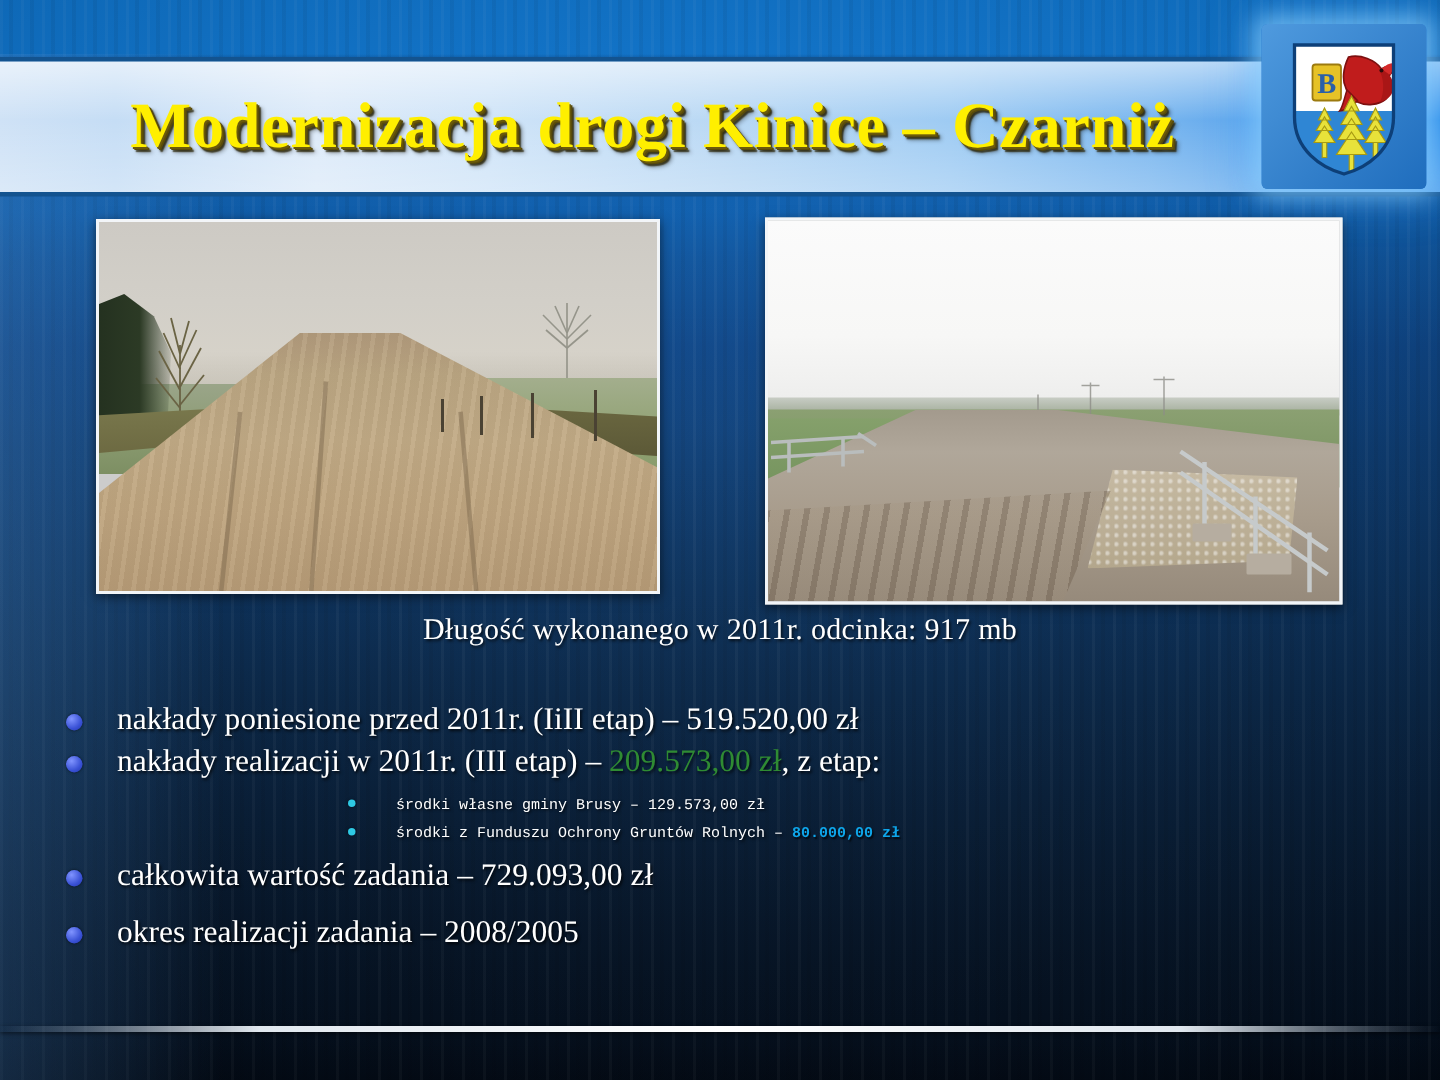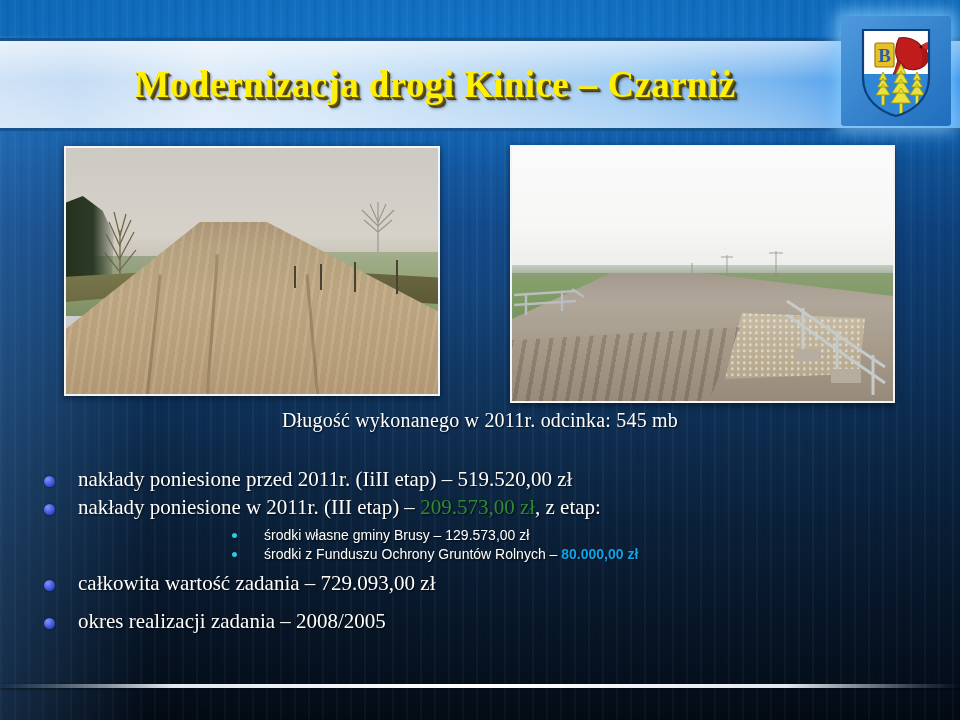--- a/index.html
+++ b/index.html
@@ -61,21 +61,21 @@
   }
   .header-band .sheen{
     position:absolute; inset:0;
     background:linear-gradient(to bottom, rgba(255,255,255,.55), rgba(255,255,255,0) 45%, rgba(255,255,255,.25));
   }
   .title{
     position:absolute; left:0; top:38px; width:960px; height:93px;
     display:flex; align-items:center; justify-content:center;
     font-family:"Liberation Serif", serif;
     font-weight:bold; font-style:normal;
-    font-size:37px; letter-spacing:.4px;
+    font-size:43px; letter-spacing:.4px;
     color:#ffef00;
     text-shadow:
        1px 1px 0 #6b5a0c,
        2px 2px 0 #584a0a,
        3px 3px 1px rgba(40,34,5,.85),
        4px 4px 3px rgba(0,0,0,.35);
     padding-right:90px;
     white-space:nowrap;
   }
 
@@ -197,22 +197,22 @@
   .sub-row{ position:relative; height:19px; }
   .dot-sub{
     position:absolute; left:0; top:7px;
     width:5px; height:5px; border-radius:50%;
     background:#2ec9e4;
     box-shadow:0 0 2px rgba(0,0,0,.5);
   }
   .sub-text{
     margin-left:32px;
     color:#ffffff;
-    font-family:Liberation Sans, sans-serif;
-    font-size:14px; line-height:19px;
+    font-family:Liberation Mono, monospace;
+    font-size:10px; line-height:19px;
     text-shadow:1px 1px 2px rgba(0,0,0,.8);
     white-space:nowrap;
   }
 
   .spacer-sm{ height:10px; }
 
   
   .footer-rule{
     position:absolute; left:0; top:684px; width:960px; height:4px;
     background:linear-gradient(to right,
@@ -366,32 +366,32 @@
             <path d="M92 60 L92 100"></path>
         </g>
         <g fill="#b6ada0">
           <rect x="14" y="54" width="26" height="12" rx="1"></rect>
           <rect x="50" y="74" width="30" height="14" rx="1"></rect>
         </g>
       </svg>
     </div>
   </div>
 
-  <div class="caption">Długość wykonanego  w 2011r. odcinka:  545 mb</div>
+  <div class="caption">Długość wykonanego  w 2011r. odcinka:  917 mb</div>
 
   <div class="bullets">
 
     <div class="b-row b1">
       <span class="dot-main"></span>
       <span class="b-main-text"><span>nakłady poniesione przed 2011r. (IiII etap) – 519.520,00 zł</span></span>
     </div>
 
     <div class="b-row b1">
       <span class="dot-main"></span>
-      <span class="b-main-text"><span>nakłady poniesione w 2011r. (III etap) – </span><span class="green">209.573,00 zł</span><span>, z etap:</span></span>
+      <span class="b-main-text"><span>nakłady realizacji w 2011r. (III etap) – </span><span class="green">209.573,00 zł</span><span>, z etap:</span></span>
     </div>
 
     <div class="subs">
       <div class="sub-row">
         <span class="dot-sub"></span>
         <span class="sub-text"><span>środki własne gminy Brusy – 129.573,00 zł</span></span>
       </div>
       <div class="sub-row">
         <span class="dot-sub"></span>
         <span class="sub-text"><span>środki z Funduszu Ochrony Gruntów Rolnych – </span><span class="red">80.000,00 zł</span></span>

